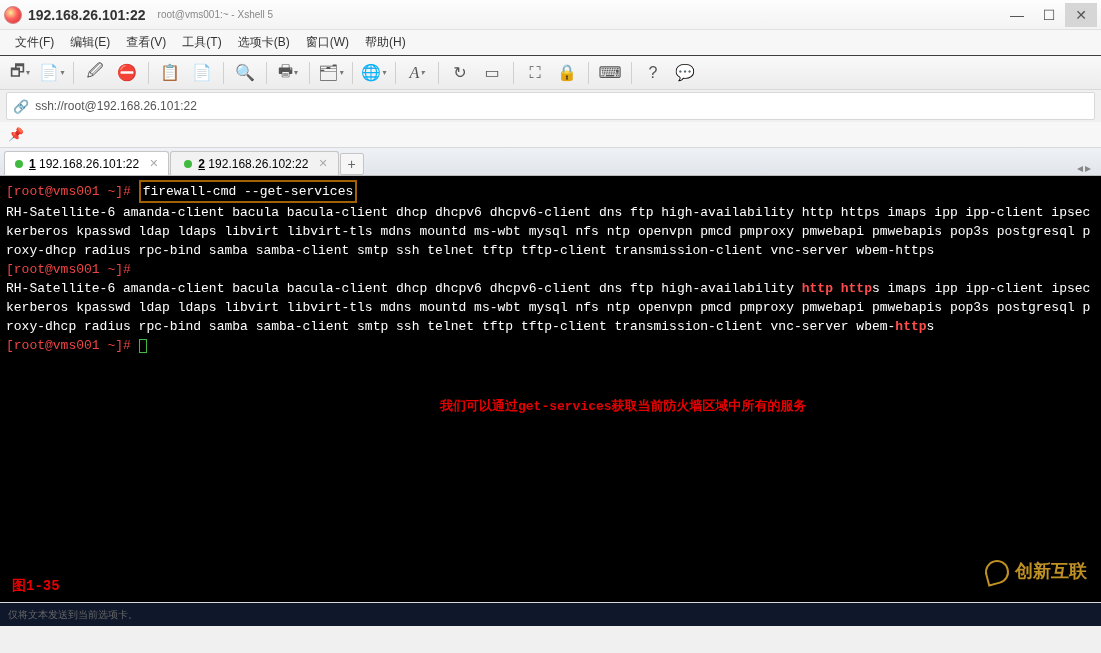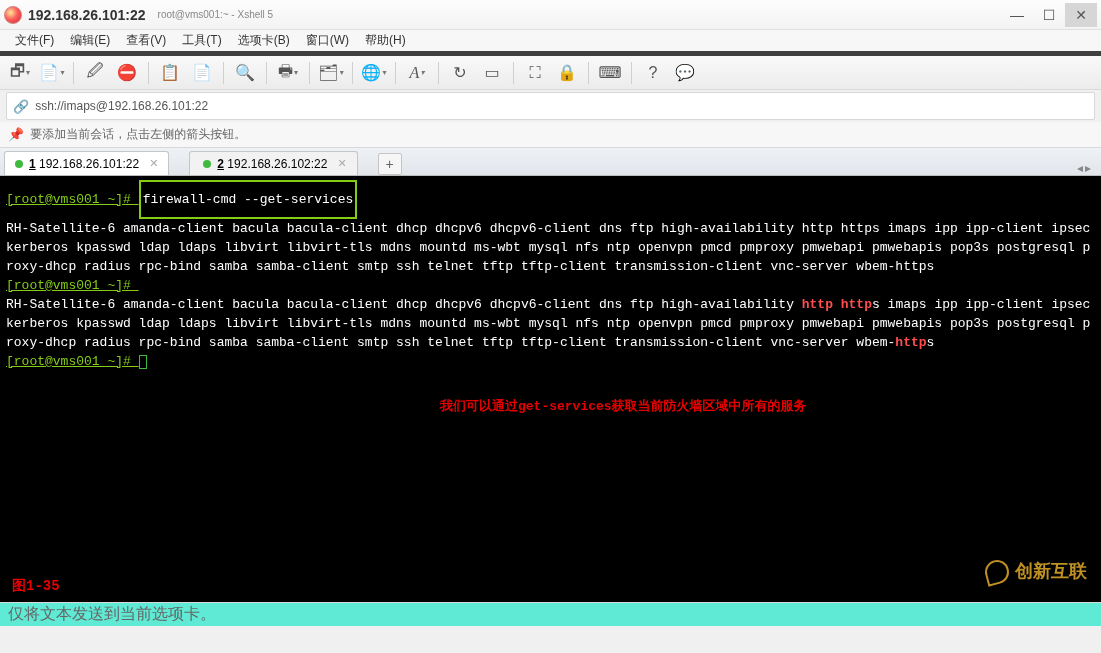--- a/index.html
+++ b/index.html
@@ -4,49 +4,49 @@
 <style>
 * { margin: 0; padding: 0; box-sizing: border-box; }
 body { font-family: "Microsoft YaHei", Tahoma, sans-serif; font-size: 12px; background: #f0f0f0; width: 1101px; height: 653px; overflow: hidden; position: relative; }
 .titlebar { height: 30px; background: linear-gradient(#fdfdfd,#f3f3f3); display: flex; align-items: center; padding: 0 4px; border-bottom: 1px solid #e0e0e0; }
 .title-icon { width: 18px; height: 18px; background: radial-gradient(circle at 35% 35%, #ffeb99 0%, #ff5e5e 45%, #c92a2a 100%); border-radius: 50%; margin-right: 6px; border: 1px solid #d08080; }
 .title-main { font-weight: bold; font-size: 14px; color: #333; }
 .title-sub { color: #888; font-size: 10px; margin-left: 12px; }
 .winbtns { margin-left: auto; display: flex; }
 .winbtn { width: 32px; height: 24px; display: flex; align-items: center; justify-content: center; color: #555; font-size: 14px; }
 .winbtn-close { background: #d6d6d6; }
-.menubar { height: 26px; background: #f7f7f7; display: flex; align-items: center; padding: 0 8px; gap: 2px; border-bottom: 5px solid #404040; }
+.menubar { height: 26px; background: #f7f7f7; display: flex; align-items: center; padding: 0 8px; gap: 2px; border-bottom: 1px solid #404040; }
 .menuitem { padding: 3px 7px; color: #333; cursor: default; }
 .toolbar { height: 34px; background: linear-gradient(#f9f9f9,#ececec); display: flex; align-items: center; padding: 0 6px; gap: 4px; border-bottom: 1px solid #d8d8d8; }
 .tbtn { width: 28px; height: 26px; display: flex; align-items: center; justify-content: center; color: #555; font-size: 16px; position: relative; }
 .tbtn .dd { font-size: 8px; margin-left: 1px; color: #777; }
 .tsep { width: 1px; height: 22px; background: #d0d0d0; margin: 0 3px; }
 .addrbar { height: 28px; background: #fff; border: 1px solid #d8d8d8; margin: 2px 6px; display: flex; align-items: center; padding: 0 6px; color: #555; font-size: 12px; border-radius: 2px; }
 .addr-icon { color: #888; margin-right: 6px; font-size: 13px; }
 .hintbar { height: 26px; background: #f7f7f7; display: flex; align-items: center; padding: 0 8px; color: #666; border-bottom: 1px solid #d8d8d8; font-size: 12px; }
 .hint-icon { color: #999; margin-right: 6px; font-size: 13px; }
 .tabrow { height: 28px; background: linear-gradient(#eef1f5,#e2e6ec); display: flex; align-items: flex-end; padding: 0 4px; border-bottom: 1px solid #bbb; }
-.tab { height: 24px; padding: 0 10px; display: flex; align-items: center; gap: 6px; background: #fff; border: 1px solid #c5c5c5; border-bottom: none; border-radius: 3px 3px 0 0; margin-right: 20px; font-size: 12px; justify-content: center; }
+.tab { height: 24px; padding: 0 10px; display: flex; align-items: center; gap: 6px; background: #fff; border: 1px solid #c5c5c5; border-bottom: none; border-radius: 3px 3px 0 0; margin-right: 1px; font-size: 12px; justify-content: center; }
 .tab.inactive { background: #f2f2f2; padding-left: 13px; }
 .tab .dot { width: 8px; height: 8px; border-radius: 50%; background: #3fb93f; }
 .tab .tclose { color: #aaa; margin-left: 4px; font-size: 11px; }
 .tab-u { text-decoration: underline; }
 .tab-add { width: 24px; height: 22px; border: 1px solid #c5c5c5; background: #f6f6f6; display: flex; align-items: center; justify-content: center; border-radius: 2px; color: #666; font-size: 14px; }
 .tabnav { margin-left: auto; display: flex; gap: 2px; color: #888; font-size: 12px; padding-right: 6px; }
 .terminal { background: #000; color: #fff; font-family: "Consolas","Courier New",monospace; font-size: 13px; line-height: 19px; padding: 4px 6px; height: 426px; overflow: hidden; position: relative; }
 .term-line { white-space: pre-wrap; word-break: break-all; }
-.prompt { color: #84cc16; text-decoration: underline; }
-.redbox { border: 2px solid #84cc16; padding: 8px 2px; display: inline-block; }
+.prompt { color: #ef4444; }
+.redbox { border: 2px solid #a16207; padding: 0 2px; display: inline-block; }
 .hl { color: #ff4d4d; font-weight: bold; }
 .cursor { display: inline-block; width: 8px; height: 14px; border: 1px solid #3fb93f; background: transparent; vertical-align: text-bottom; }
 .anno { color: #e60000; font-weight: bold; position: absolute; text-align: right; }
 .figlabel { color: #e60000; font-weight: bold; position: absolute; left: 12px; bottom: 6px; font-size: 14px; }
 .watermark { position: absolute; right: 14px; bottom: 18px; color: #d4a028; font-size: 18px; font-weight: bold; display: flex; align-items: center; gap: 6px; opacity: 0.9; margin-left: 36px; }
 .wm-icon { width: 24px; height: 24px; border: 2px solid #d4a028; border-radius: 50% 50% 50% 0; transform: rotate(-15deg); display: inline-block; }
-.statusbar { height: 24px; background: #5eead4; border-top: 1px solid #d8d8d8; display: flex; align-items: center; padding: 0 8px; color: #666; font-size: 16px; }
+.statusbar { height: 24px; background: #0f172a; border-top: 1px solid #d8d8d8; display: flex; align-items: center; padding: 0 8px; color: #666; font-size: 10px; }
 </style>
 </head>
 <body>
 
 <div class="titlebar">
   <span class="title-icon"></span>
   <span class="title-main">192.168.26.101:22</span>
   <span class="title-sub">root@vms001:~ - Xshell 5</span>
   <div class="winbtns">
     <div class="winbtn">—</div>
@@ -92,26 +92,25 @@
   <div class="tbtn">🔒</div>
   <div class="tsep"></div>
   <div class="tbtn">⌨</div>
   <div class="tsep"></div>
   <div class="tbtn">?</div>
   <div class="tbtn">💬</div>
 </div>
 
 <div class="addrbar">
   <span class="addr-icon">🔗</span>
-  <span>ssh://imaps@192.168.26.101:22</span>
+  <span>ssh://root@192.168.26.101:22</span>
 </div>
 
 <div class="hintbar">
   <span class="hint-icon">📌</span>
-  <span>要添加当前会话，点击左侧的箭头按钮。</span>
 </div>
 
 <div class="tabrow">
   <div class="tab">
     <span class="dot"></span>
     <span><b class="tab-u">1</b><span> 192.168.26.101:22</span></span>
     <span class="tclose">✕</span>
   </div>
   <div class="tab inactive">
     <span class="dot"></span>

